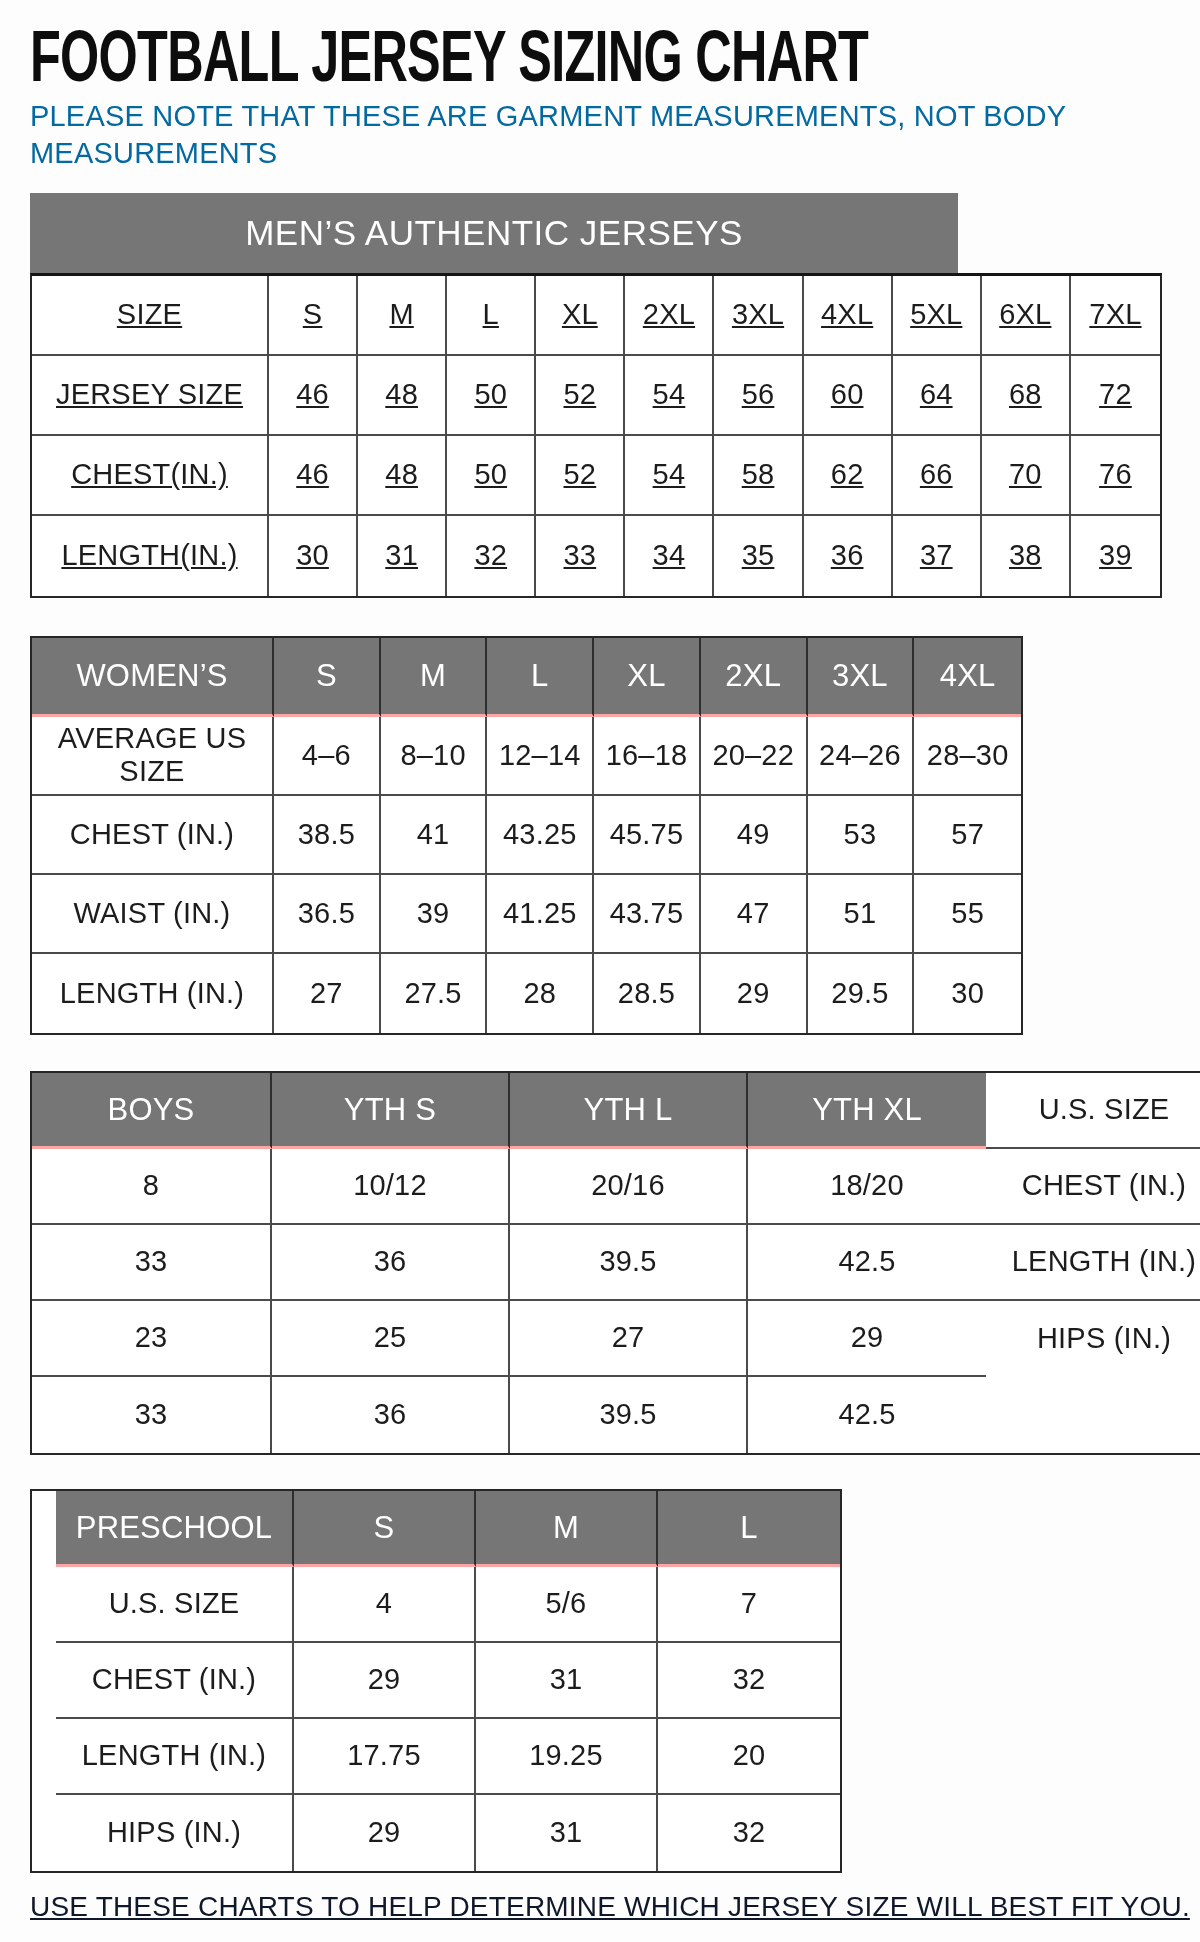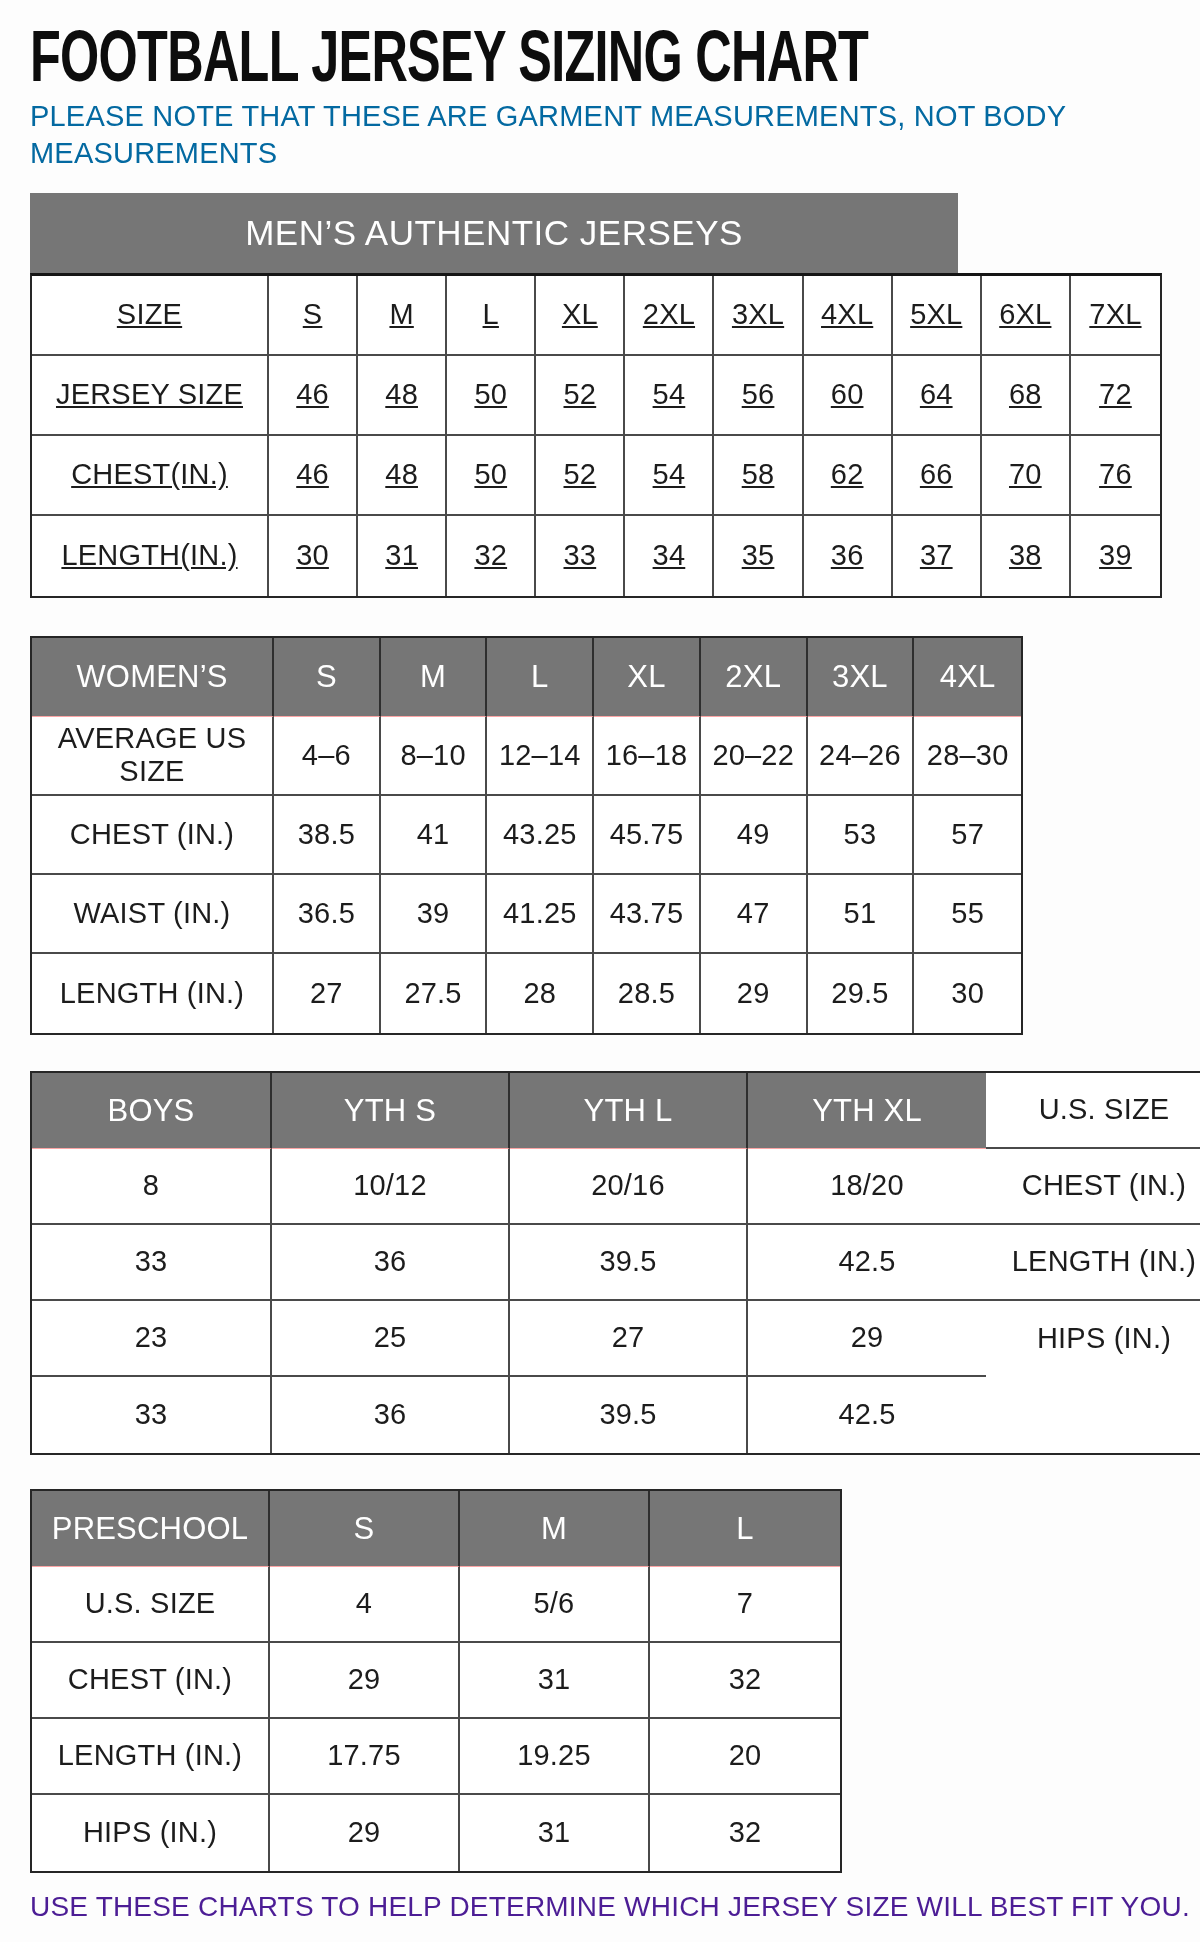--- a/index.html
+++ b/index.html
@@ -64,48 +64,50 @@
     margin-top:36px;
     width:1196px;
     grid-template-columns:240px repeat(4, 1fr);
     grid-auto-rows:76px;
   }
   .tbl-preschool {
     margin-top:34px;
     width:812px;
     grid-template-columns:238px repeat(3, 1fr);
     grid-auto-rows:76px;
+    padding-left:24px;
   }
   .cell {
     display:flex; align-items:center; justify-content:center;
     text-align:center;
     font-size:29px;
     line-height:1.15;
     color:#1c1c1c;
     border-right:2px solid #4a4a4a;
     border-bottom:2px solid #4a4a4a;
     box-sizing:border-box;
     padding:0 6px;
     letter-spacing:0.2px;
   }
   .hcell {
     background:#767676;
     color:#ffffff;
     font-size:31px;
     border-right:2px solid #2e2e2e;
-    border-bottom:1px solid #fca5a5;
+    border-bottom:3px solid #fca5a5;
   }
   .cl { border-right:none; }
   .rl { border-bottom:none; }
   .footer-note {
     margin-top:18px;
-    color:#4c1d95;
+    color:#0f172a;
     font-size:28px;
     letter-spacing:0.2px;
     white-space:nowrap;
+    text-decoration:underline;
   }
 </style>
 </head>
 <body>
 
 <div class="page">
 
   <h1 class="title">FOOTBALL JERSEY SIZING CHART</h1>
 
   <div class="note">

